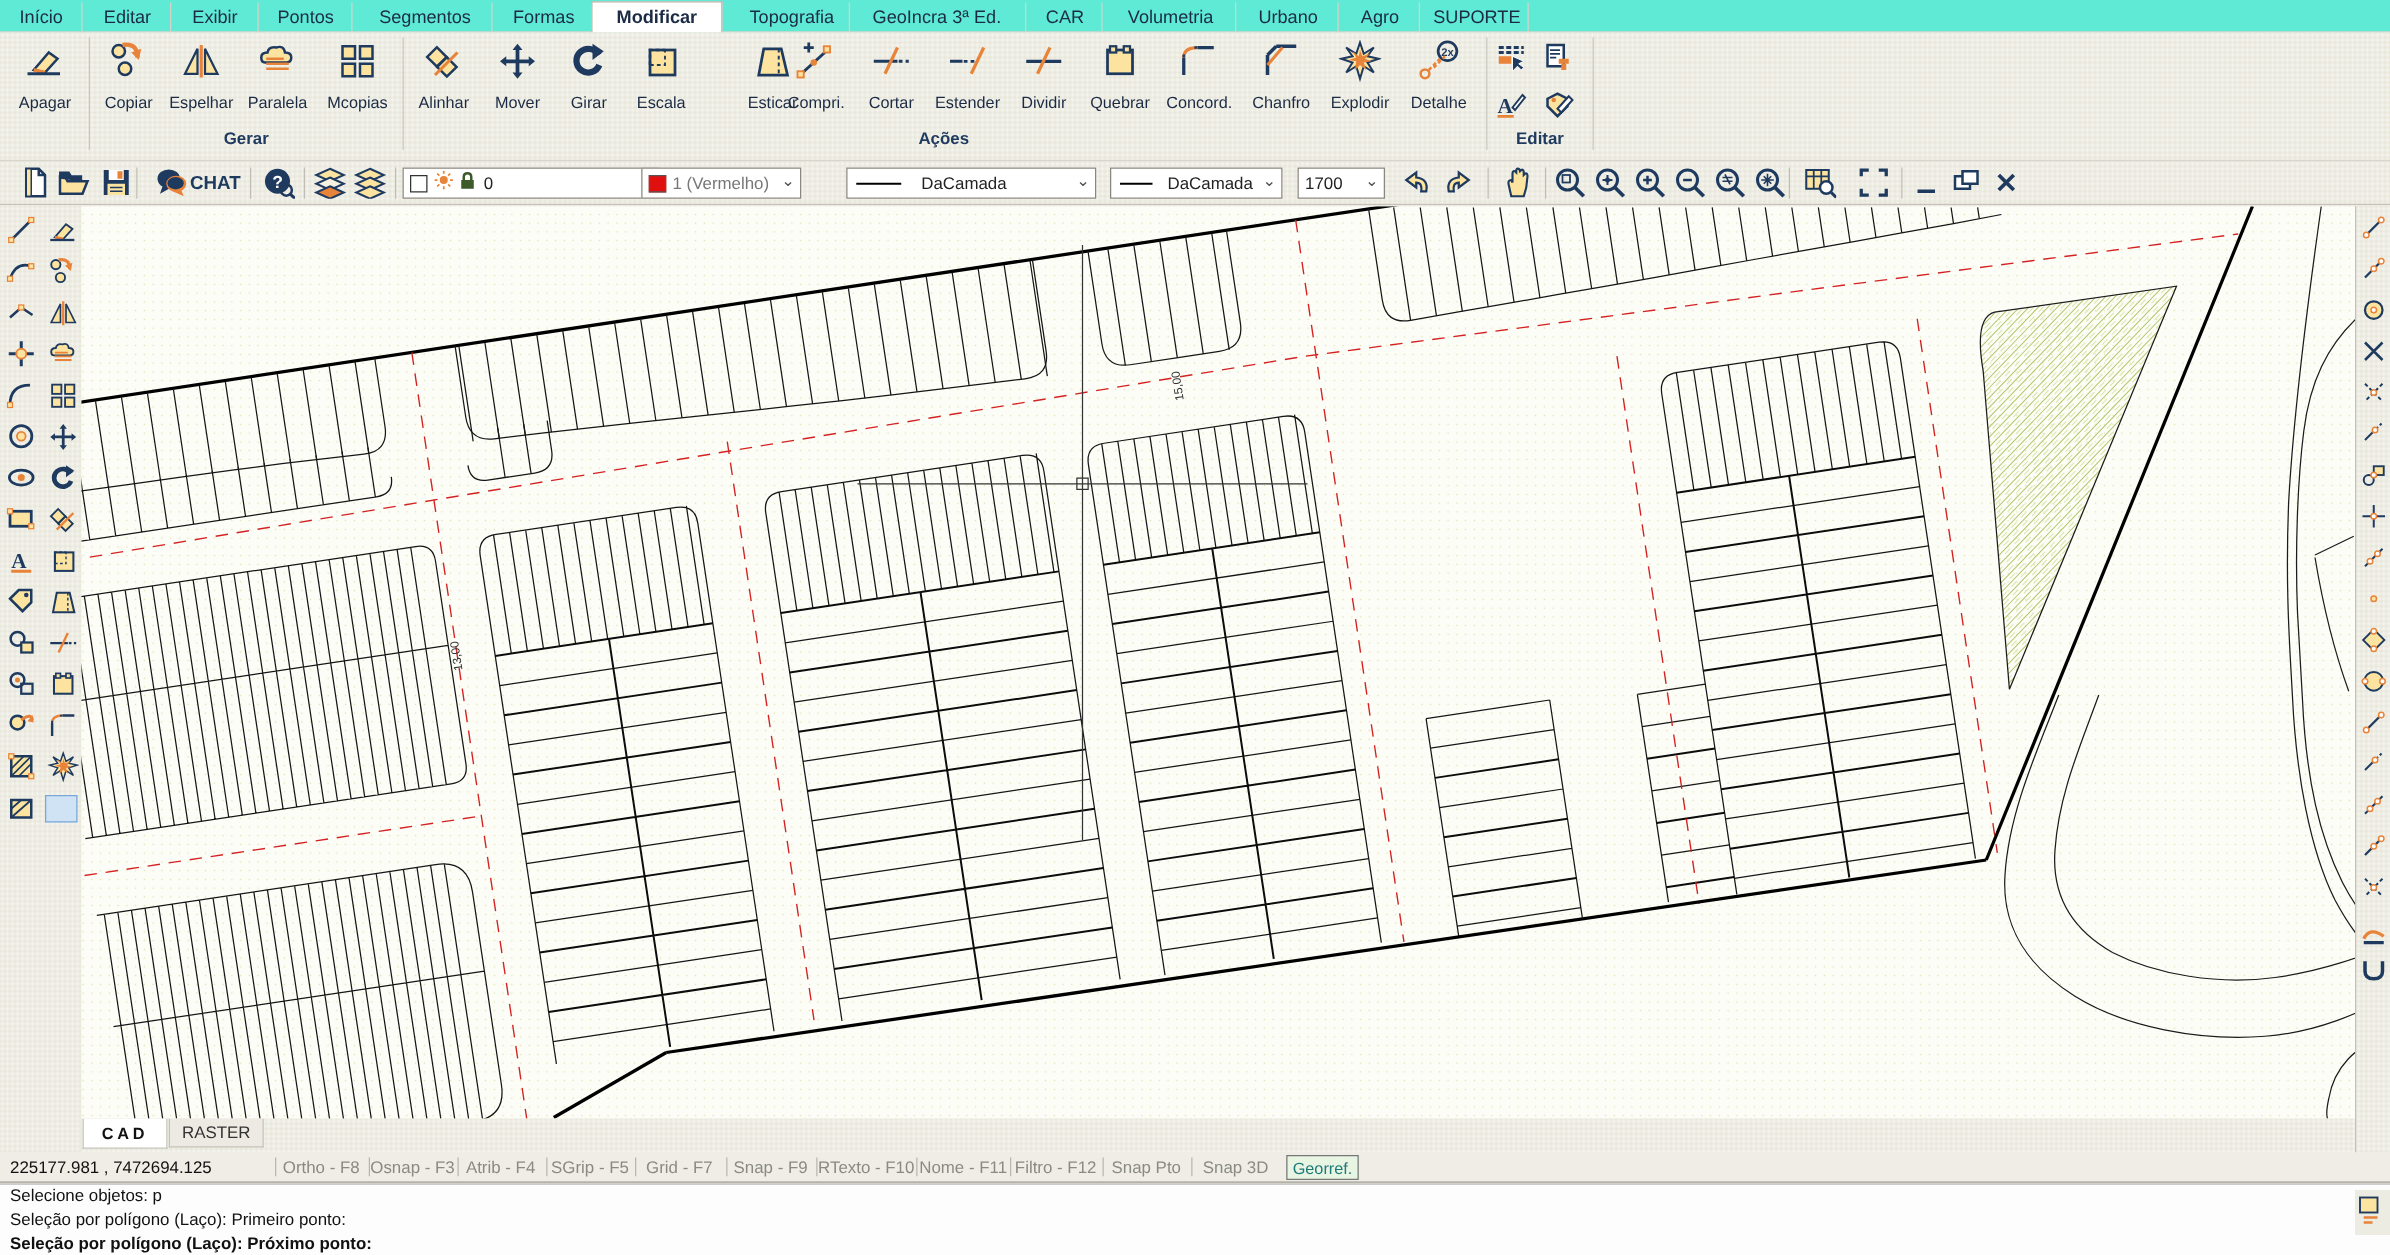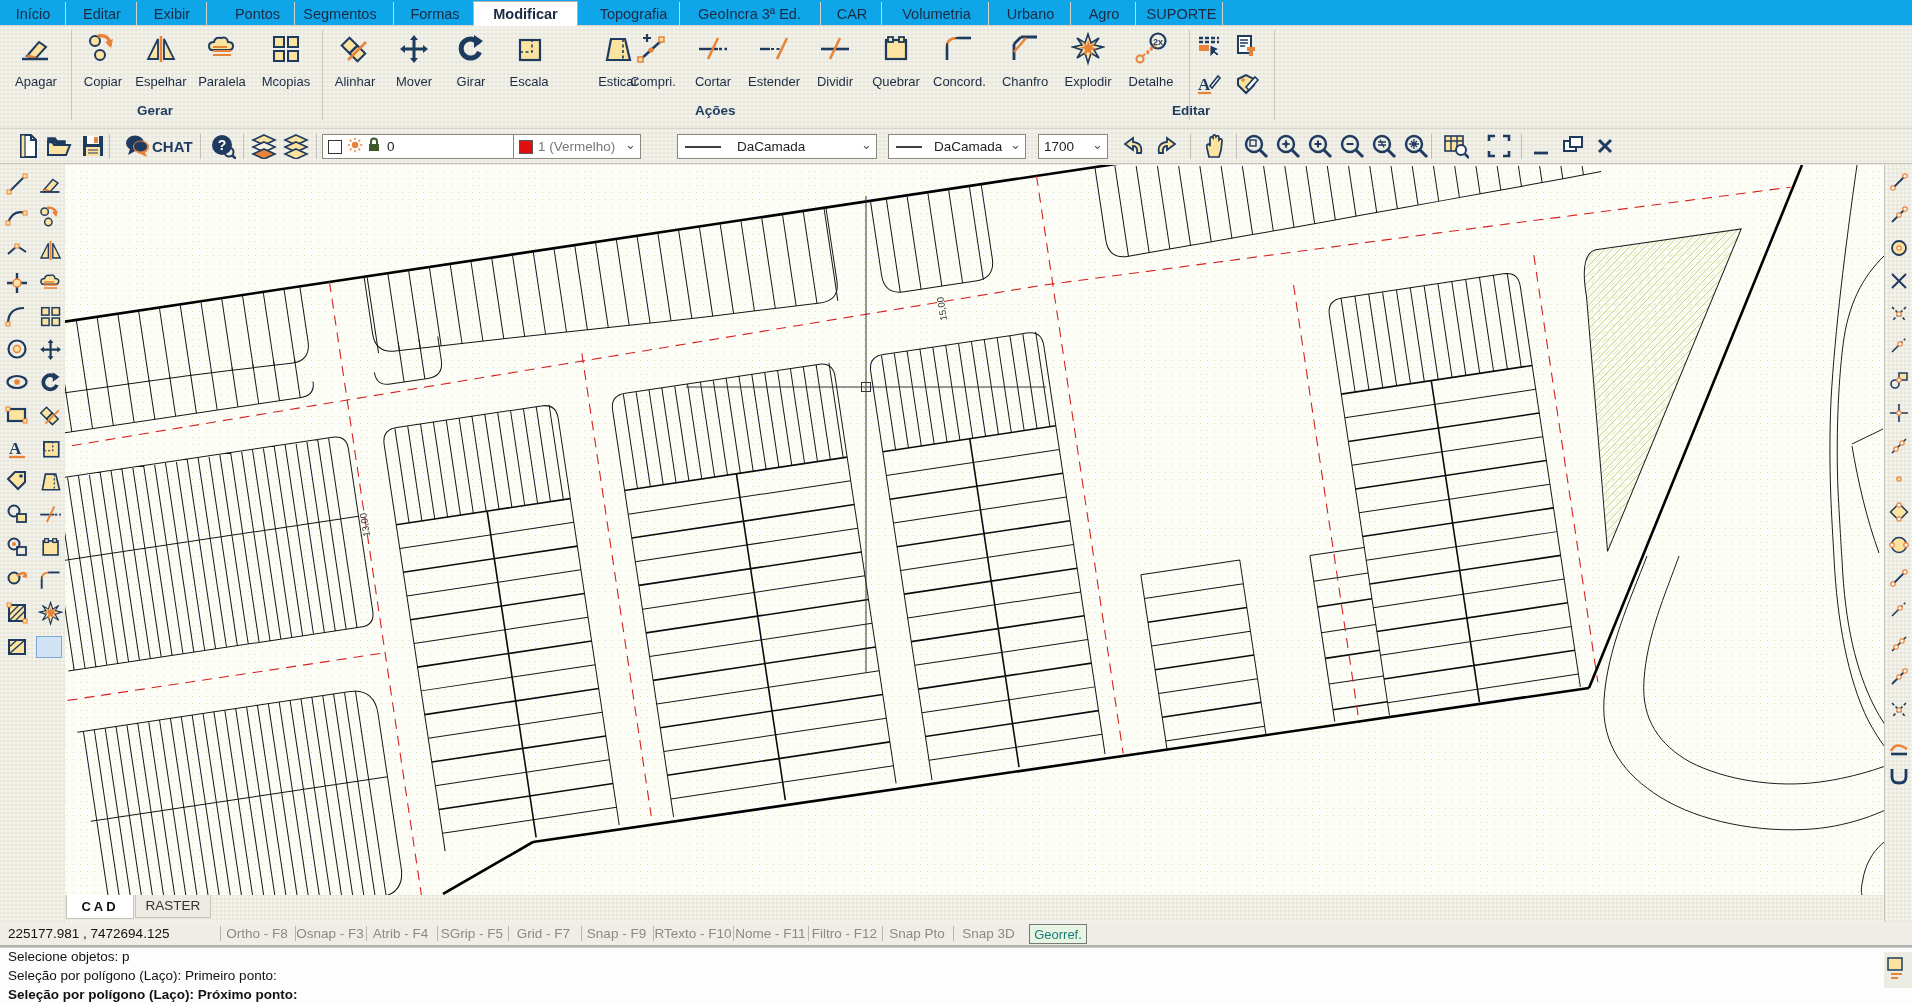--- a/index.html
+++ b/index.html
@@ -1,24 +1,24 @@
 <!DOCTYPE html>
 <html><head><meta charset="utf-8"><style>
 * { margin:0; padding:0; box-sizing:border-box; }
 body { width:1912px; height:1004px; overflow:hidden; font-family:"Liberation Sans", sans-serif;
   background:#efeee6; position:relative; }
 .dither { background-color:#eeede5; background-image: radial-gradient(#f5f4ec 0.8px, transparent 1px), radial-gradient(#e8e6d8 0.8px, transparent 1px); background-size:4px 4px, 4px 4px; background-position:0 0, 2px 2px; }
-.tabbar { position:absolute; left:0; top:0; width:1912px; height:26px; background:#0ea5e9; border-bottom:1px solid #d8d6cc; }
+.tabbar { position:absolute; left:0; top:0; width:1912px; height:26px; background:#5eead4; border-bottom:1px solid #d8d6cc; }
 .tab { position:absolute; top:2px; height:24px; text-align:center; font-size:14.5px; color:#1b2b44; padding-top:4px; border-right:1px solid #d5d3c9; }
 .tab.active { background:#fff; font-weight:bold; border:1px solid #b4b2a8; border-bottom:none; top:1px; height:25px; }
 .ribbon { position:absolute; left:0; top:26px; width:1912px; height:101px; }
 .ric { position:absolute; top:6px; width:52px; text-align:center; }
 .rig { height:38px; }
 .ril { font-size:13px; color:#1b2b44; margin-top:4px; }
-.rgl { position:absolute; top:77px; width:120px; text-align:left; font-size:13.5px; font-weight:bold; color:#1e3a5f; }
+.rgl { position:absolute; top:77px; width:120px; text-align:center; font-size:13.5px; font-weight:bold; color:#1e3a5f; }
 .rsep { position:absolute; top:4px; width:1px; height:90px; background:#c9c7bd; }
 .tb3 { position:absolute; left:0; top:128px; width:1912px; height:36px; border-top:1px solid #d8d6cc; border-bottom:1px solid #c5c3b9; }
 .tsep { position:absolute; top:5px; width:1px; height:25px; background:#c0beb4; }
 .chatlbl { position:absolute; left:152px; top:9px; font-size:15px; font-weight:bold; color:#1e3a5f; }
 .combo { position:absolute; top:5px; height:25px; background:#fff; border:1px solid #8a887e; display:flex; align-items:center; padding-left:5px; }
 .combo .chev { position:absolute; right:4px; top:2px; color:#555; font-size:13px; }
 .ctext { font-size:13.5px; color:#222; }
 .sq { display:inline-block; width:14px; height:14px; background:#fff; border:1.5px solid #333; }
 .sqr { display:inline-block; width:14px; height:14px; background:#e01010; border:1px solid #555; }
 .lsb { position:absolute; left:0; top:165px; width:65px; height:757px; }
@@ -32,21 +32,21 @@
 .georef { color:#1d7a7a; background:#e8f5e3; border:1px solid #777; top:2px; height:20px; padding-top:2px; font-size:13px; }
 .cmd { position:absolute; left:0; top:947px; width:1912px; height:57px; background:#fdfdfd; border-top:1px solid #ccc; font-size:13.5px; color:#111; }
 .cmd div { padding:1px 0 1px 8px; height:19px; }
 </style></head>
 <body>
 <div class="dither" style="position:absolute;inset:0"></div>
 <div class="tabbar dither">
     <div class="tab" style="left:1px;width:65px">Início</div>
     <div class="tab" style="left:68px;width:69px">Editar</div>
     <div class="tab" style="left:138px;width:69px">Exibir</div>
-    <div class="tab" style="left:221px;width:74px">Pontos</div>
+    <div class="tab" style="left:208px;width:74px">Pontos</div>
     <div class="tab" style="left:287px;width:107px">Segmentos</div>
     <div class="tab" style="left:395px;width:81px">Formas</div>
     <div class="tab active" style="left:473px;width:105px">Modificar</div>
     <div class="tab" style="left:588px;width:92px">Topografia</div>
     <div class="tab" style="left:679px;width:142px">GeoIncra 3ª Ed.</div>
     <div class="tab" style="left:823px;width:59px">CAR</div>
     <div class="tab" style="left:885px;width:104px">Volumetria</div>
     <div class="tab" style="left:991px;width:80px">Urbano</div>
     <div class="tab" style="left:1073px;width:63px">Agro</div>
     <div class="tab" style="left:1141px;width:82px">SUPORTE</div>

